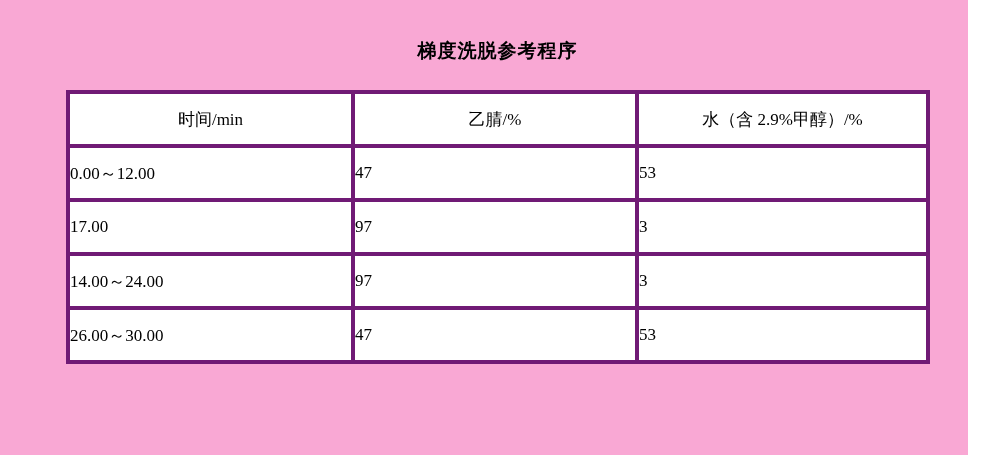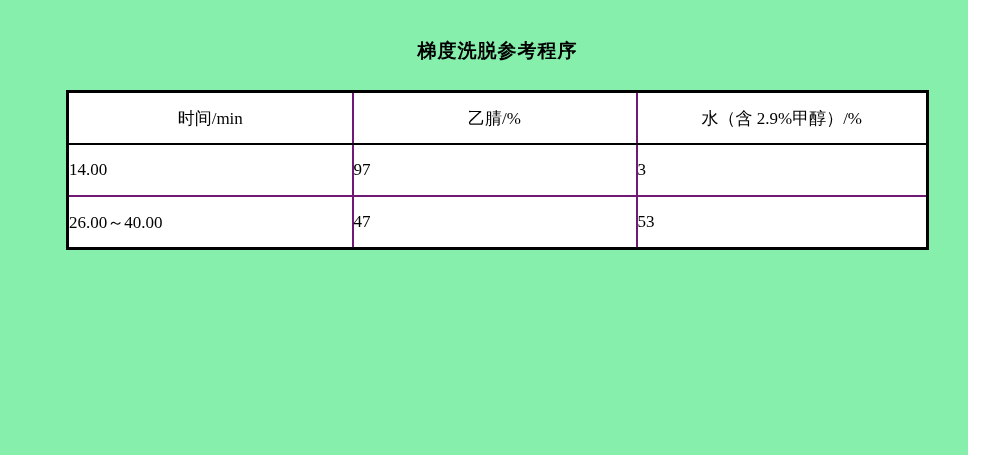--- a/index.html
+++ b/index.html
@@ -6,21 +6,21 @@
     margin: 0;
     padding: 0;
     background: #ffffff;
     font-family: "Liberation Serif", "DejaVu Serif", serif;
     color: #000000;
   }
   .page {
     position: relative;
     width: 968px;
     height: 455px;
-    background: #86efac;
+    background: #f9a8d4;
     overflow: hidden;
   }
   .doc-title {
     position: absolute;
     top: 38px;
     left: 0;
     width: 995px;
     text-align: center;
     font-size: 19px;
     font-weight: bold;
@@ -30,21 +30,21 @@
     position: absolute;
     left: 66px;
     top: 90px;
     width: 860px;
     border-collapse: collapse;
     table-layout: fixed;
     border: 3px solid #000000;
   }
   table.gradient-table th,
   table.gradient-table td {
-    border: 2px solid #701a75;
+    border: 4px solid #701a75;
     vertical-align: middle;
     font-size: 17px;
     font-weight: normal;
     height: 50px;
     padding: 0;
     background: #ffffff;
   }
   table.gradient-table thead th {
     border-bottom: 2px solid #000000;
   }
@@ -64,25 +64,35 @@
     </colgroup>
     <thead>
       <tr>
         <th>时间/min</th>
         <th>乙腈/%</th>
         <th>水（含 2.9%甲醇）/%</th>
       </tr>
     </thead>
     <tbody>
       <tr>
-        <td>14.00</td>
+        <td>0.00～12.00</td>
+        <td>47</td>
+        <td>53</td>
+      </tr>
+      <tr>
+        <td>17.00</td>
         <td>97</td>
         <td>3</td>
       </tr>
       <tr>
-        <td>26.00～40.00</td>
+        <td>14.00～24.00</td>
+        <td>97</td>
+        <td>3</td>
+      </tr>
+      <tr>
+        <td>26.00～30.00</td>
         <td>47</td>
         <td>53</td>
       </tr>
     </tbody>
   </table>
 
 </div>
 
 </body></html>

